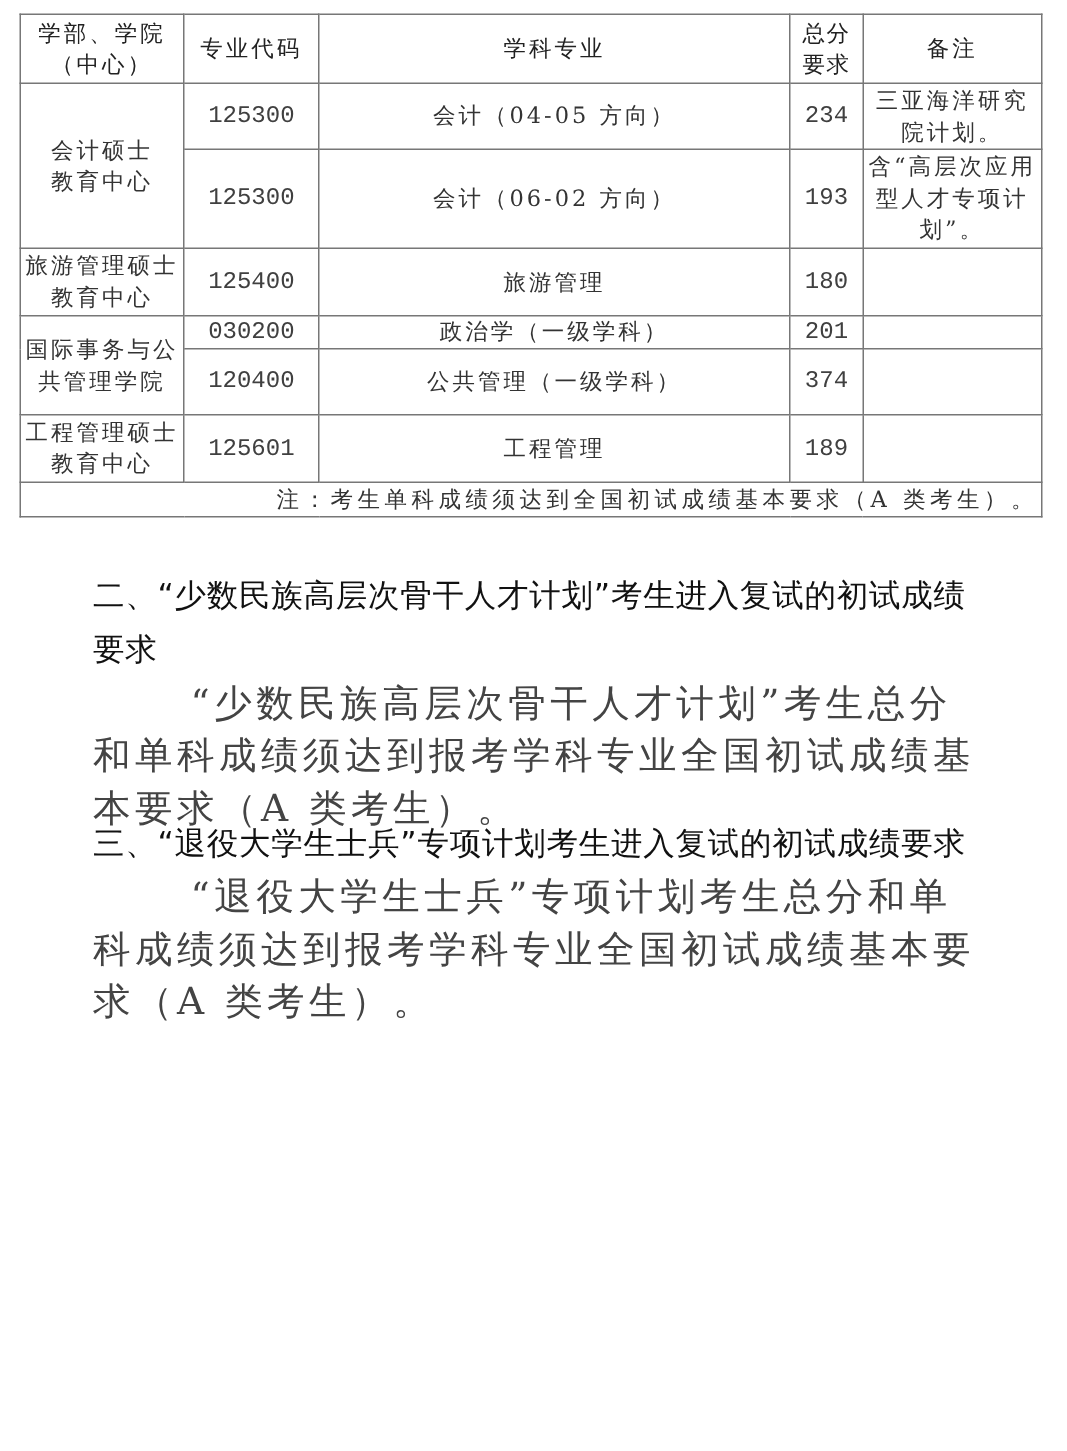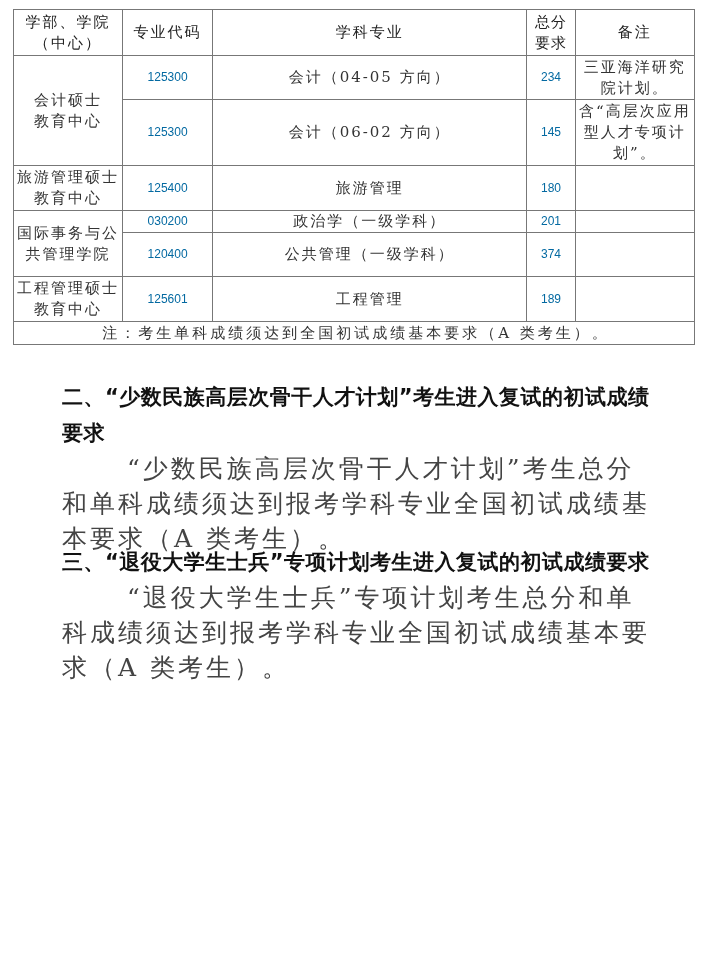--- a/index.html
+++ b/index.html
@@ -3,27 +3,27 @@
 <meta charset="utf-8">
 <style>
   html, body { margin: 0; padding: 0; background: #ffffff; }
   body { width: 711px; height: 967px; position: relative; overflow: hidden;
          font-family: "DejaVu Serif", "Liberation Serif", serif; color: #222; }
   table.req { position: absolute; left: 13px; top: 9px; width: 682px;
               border-collapse: collapse; table-layout: fixed; }
   table.req td { border: 1px solid #777; text-align: center; vertical-align: middle;
                  padding: 0 2px; font-size: 15px; line-height: 21px; color: #333;
                  letter-spacing: 2px; }
-  table.req td.num { font-family: Liberation Sans, sans-serif; letter-spacing: 0; font-size: 12px; color: #0369a1; }
+  table.req td.num { font-family: Liberation Mono, monospace; letter-spacing: 0; font-size: 16px; color: #404040; }
   table.req td.hdr { color: #222; }
-  table.req td.note { text-align: center; padding-left: 6px; letter-spacing: 3px; }
+  table.req td.note { text-align: right; padding-left: 6px; letter-spacing: 3px; }
   .c1 { width: 108px; } .c2 { width: 89px; } .c3 { width: 311px; } .c4 { width: 48px; } .c5 { width: 118px; }
   .sec { position: absolute; left: 62px; width: 590px; }
   .sec h2 { margin: 0; font-family: "DejaVu Sans", "Liberation Sans", sans-serif;
-            font-weight: bold; font-size: 21px; line-height: 36px; color: #111; letter-spacing: 0.5px; }
+            font-weight: normal; font-size: 21px; line-height: 36px; color: #111; letter-spacing: 0.5px; }
   .sec p { margin: 0; font-size: 25px; line-height: 35px; color: #444; letter-spacing: 3px; text-indent: 2.6em; }
 </style>
 </head>
 <body>
 
 <table class="req">
   <colgroup>
       <col class="c1">
       <col class="c2">
       <col class="c3">
@@ -41,21 +41,21 @@
   <tr style="height:44px">
     <td rowspan="2" style="padding:0 14px">会计硕士教育中心</td>
     <td class="num">125300</td>
     <td>会计（04-05 方向）</td>
     <td class="num">234</td>
     <td>三亚海洋研究院计划。</td>
   </tr>
   <tr style="height:66px">
     <td class="num">125300</td>
     <td>会计（06-02 方向）</td>
-    <td class="num">145</td>
+    <td class="num">193</td>
     <td>含“高层次应用型人才专项计划”。</td>
   </tr>
   <tr style="height:45px">
     <td>旅游管理硕士教育中心</td>
     <td class="num">125400</td>
     <td>旅游管理</td>
     <td class="num">180</td>
     <td></td>
   </tr>
   <tr style="height:14px">

